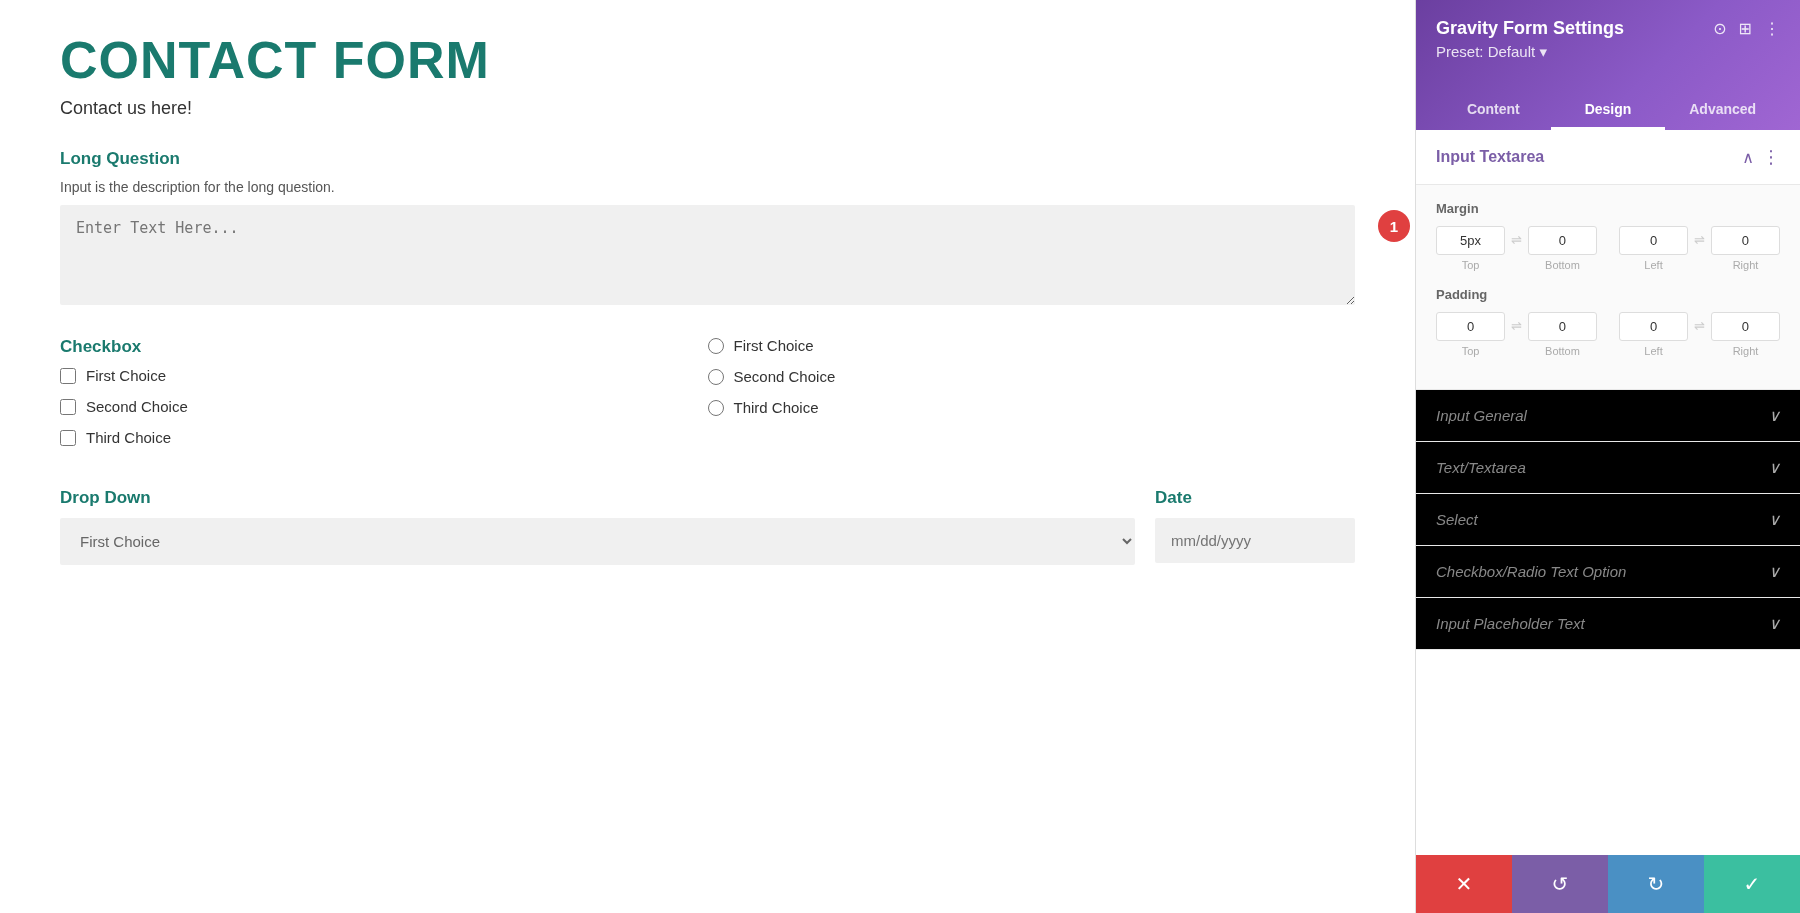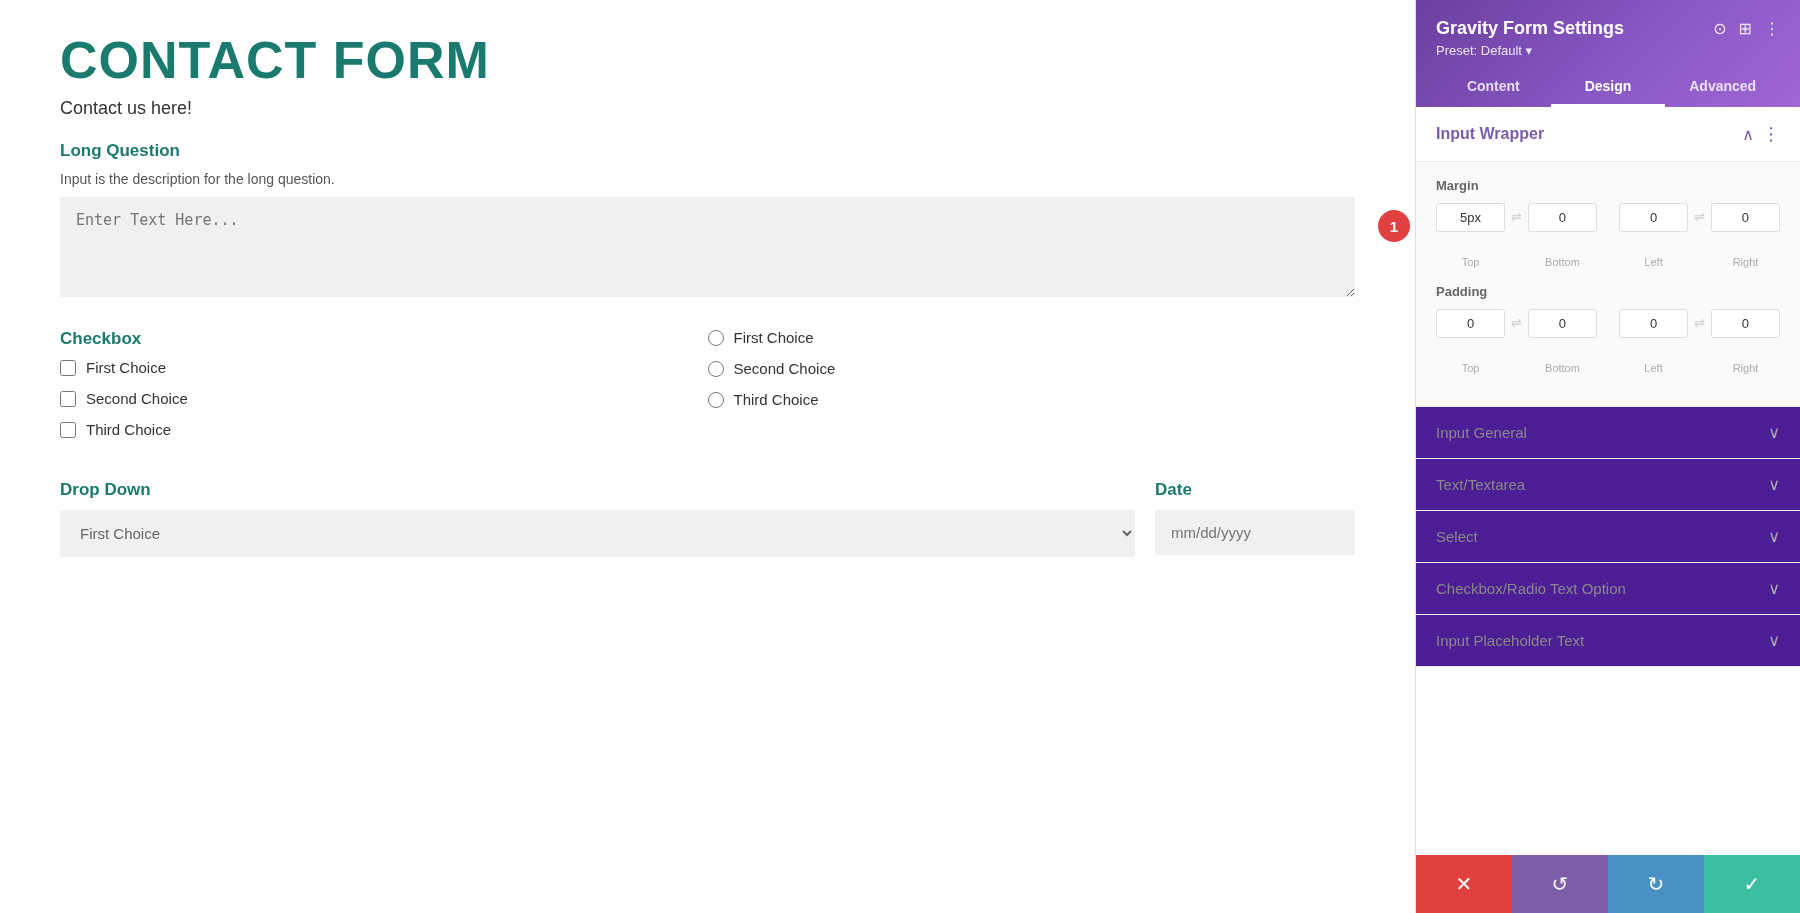--- a/index.html
+++ b/index.html
@@ -25,21 +25,21 @@
       font-weight: 800;
       color: #1a7a6e;
       text-transform: uppercase;
       letter-spacing: 1px;
       margin-bottom: 8px;
     }
 
     .form-subtitle {
       font-size: 18px;
       color: #333;
-      margin-bottom: 22px;
+      margin-bottom: 30px;
     }
 
     .field-label {
       font-size: 17px;
       font-weight: 700;
       color: #1a7a6e;
       margin-bottom: 10px;
       display: block;
     }
 
@@ -185,22 +185,22 @@
 
     .panel-title-icon {
       color: #fff;
       font-size: 16px;
       cursor: pointer;
       opacity: 0.85;
     }
 
     .preset-row {
       color: rgba(255,255,255,0.85);
-      font-size: 13px;
-      margin-bottom: 10px;
+      font-size: 15px;
+      margin-bottom: 30px;
     }
 
     .panel-tabs {
       display: flex;
       gap: 0;
     }
 
     .panel-tab {
       flex: 1;
       text-align: center;
@@ -271,21 +271,22 @@
     }
 
     
     .section-collapsed {
       display: flex;
       align-items: center;
       justify-content: space-between;
       padding: 16px 20px;
       border-bottom: 1px solid #e8e8e8;
       cursor: pointer;
-      background: #4c1d95;
+      background: #000000;
+      font-style: italic;
     }
 
     .section-collapsed-title {
       font-size: 15px;
       color: #888;
       font-weight: 500;
     }
 
     .chevron-down {
       color: #aaa;
@@ -347,21 +348,20 @@
       display: flex;
       gap: 6px;
       align-items: flex-start;
     }
 
     .input-with-label {
       display: flex;
       flex-direction: column;
       align-items: center;
       flex: 1;
-      gap: 20px;
     }
 
     .input-with-label input {
       width: 100%;
       border: 1px solid #ddd;
       background: #fff;
       border-radius: 3px;
       padding: 6px 4px;
       font-size: 13px;
       text-align: center;
@@ -481,21 +481,21 @@
       </div>
       <div class="panel-tab">
         <span>Advanced</span>
       </div>
     </div>
   </div>
 
   <div class="panel-body">
 
     <div class="section-header">
-      <span class="section-title-open">Input Wrapper</span>
+      <span class="section-title-open">Input Textarea</span>
       <div class="section-header-controls">
         <span class="chevron-up">∧</span>
         <span class="section-dots">⋮</span>
       </div>
     </div>
 
     <div class="section-expanded">
 
       <div class="margin-section">
         <div class="margin-section-label">Margin</div>

